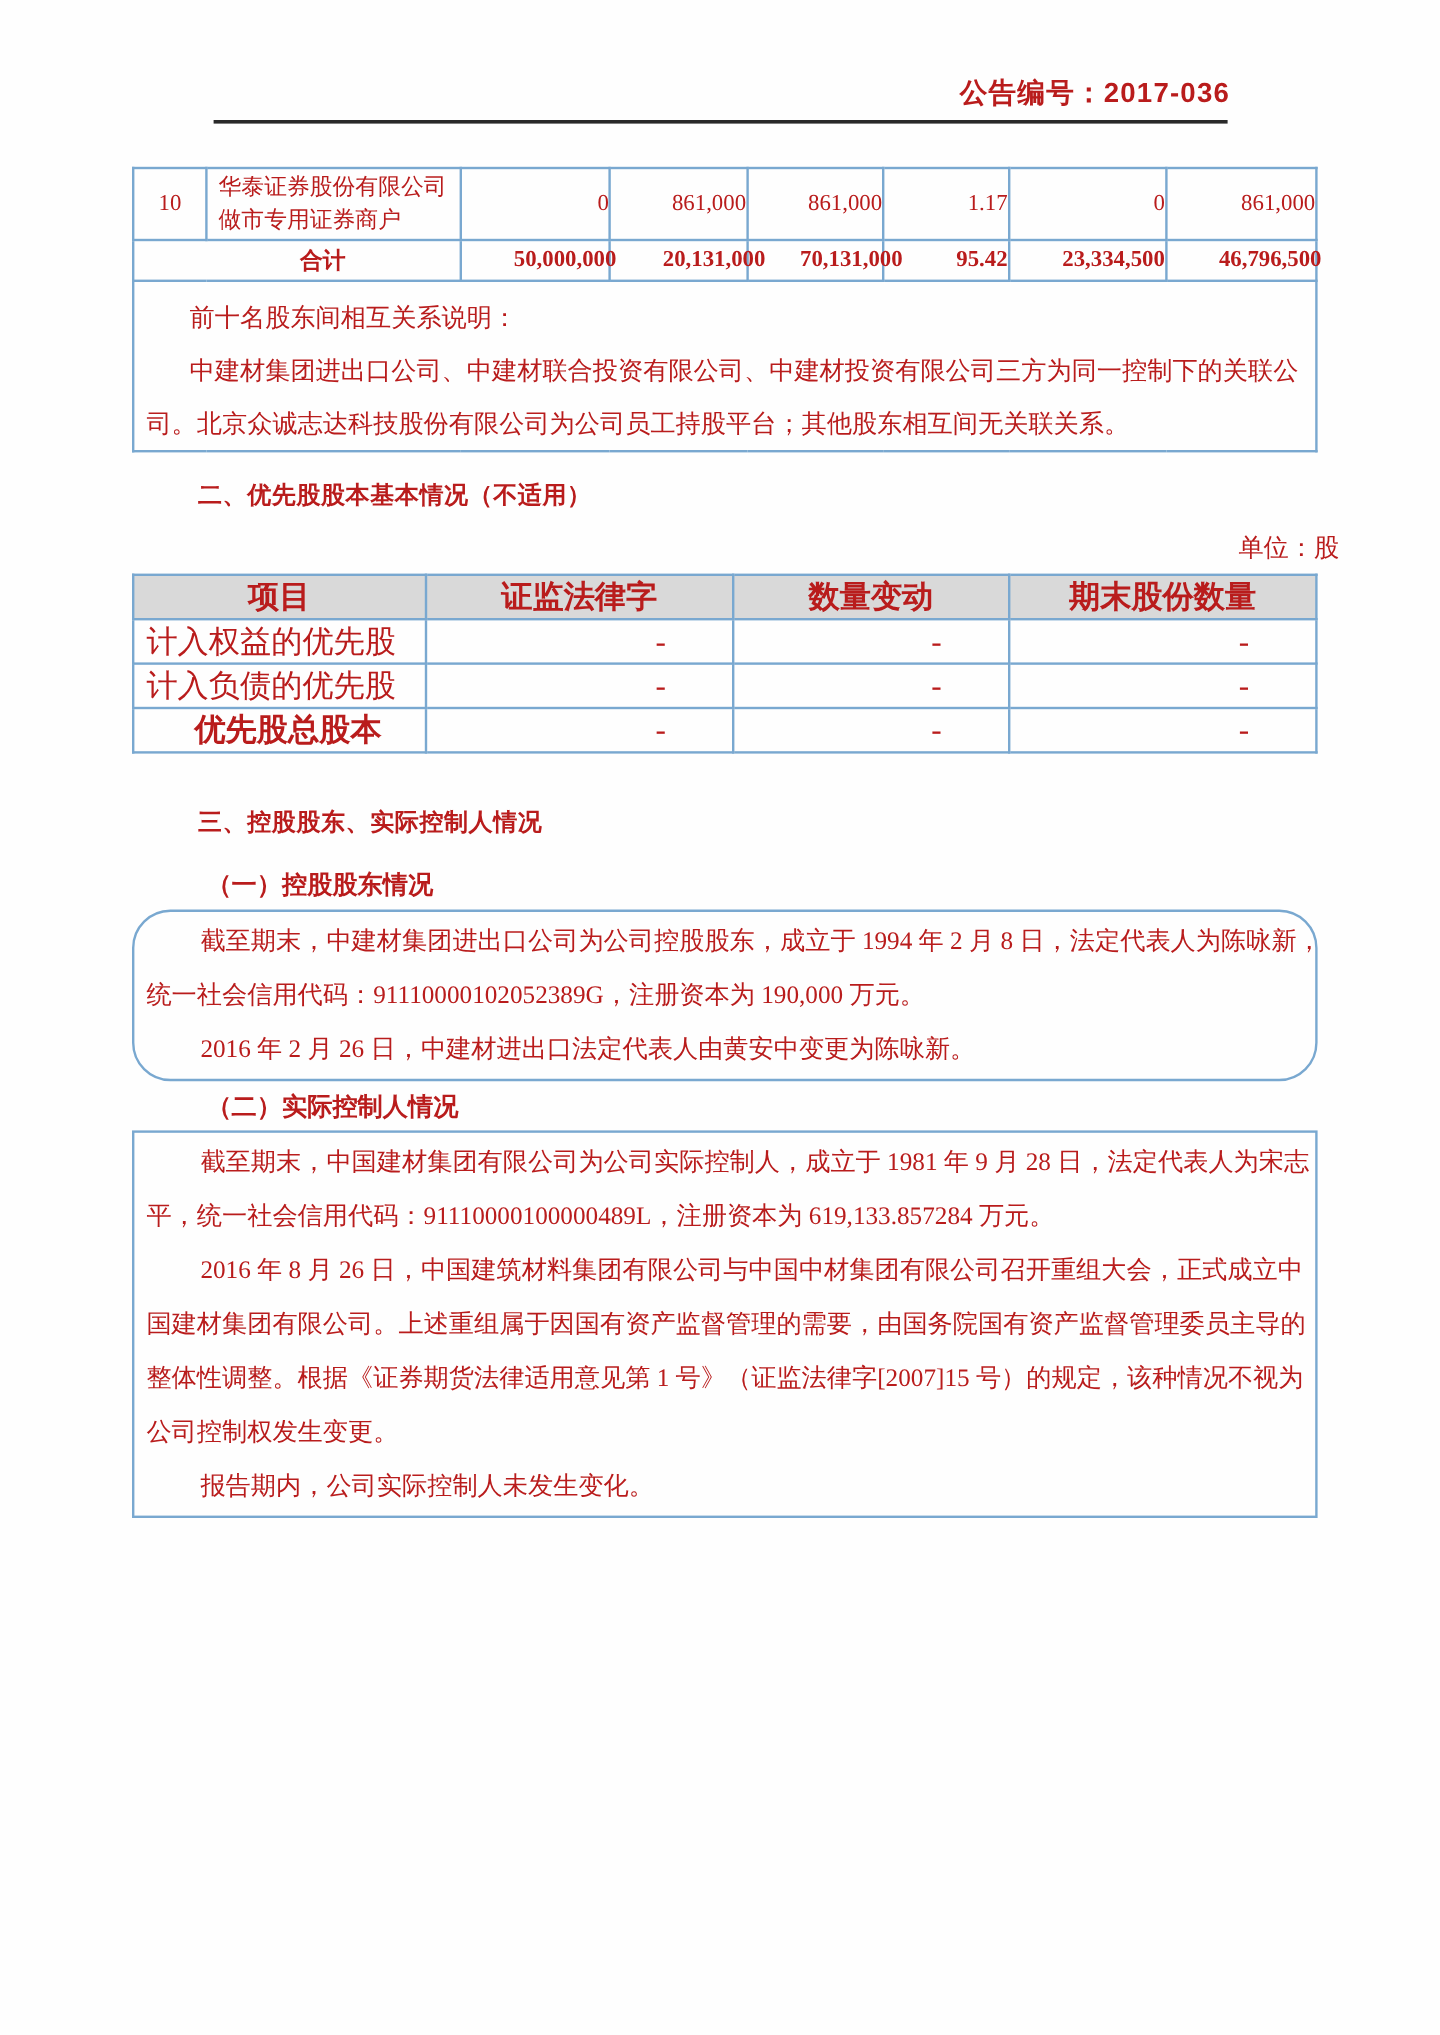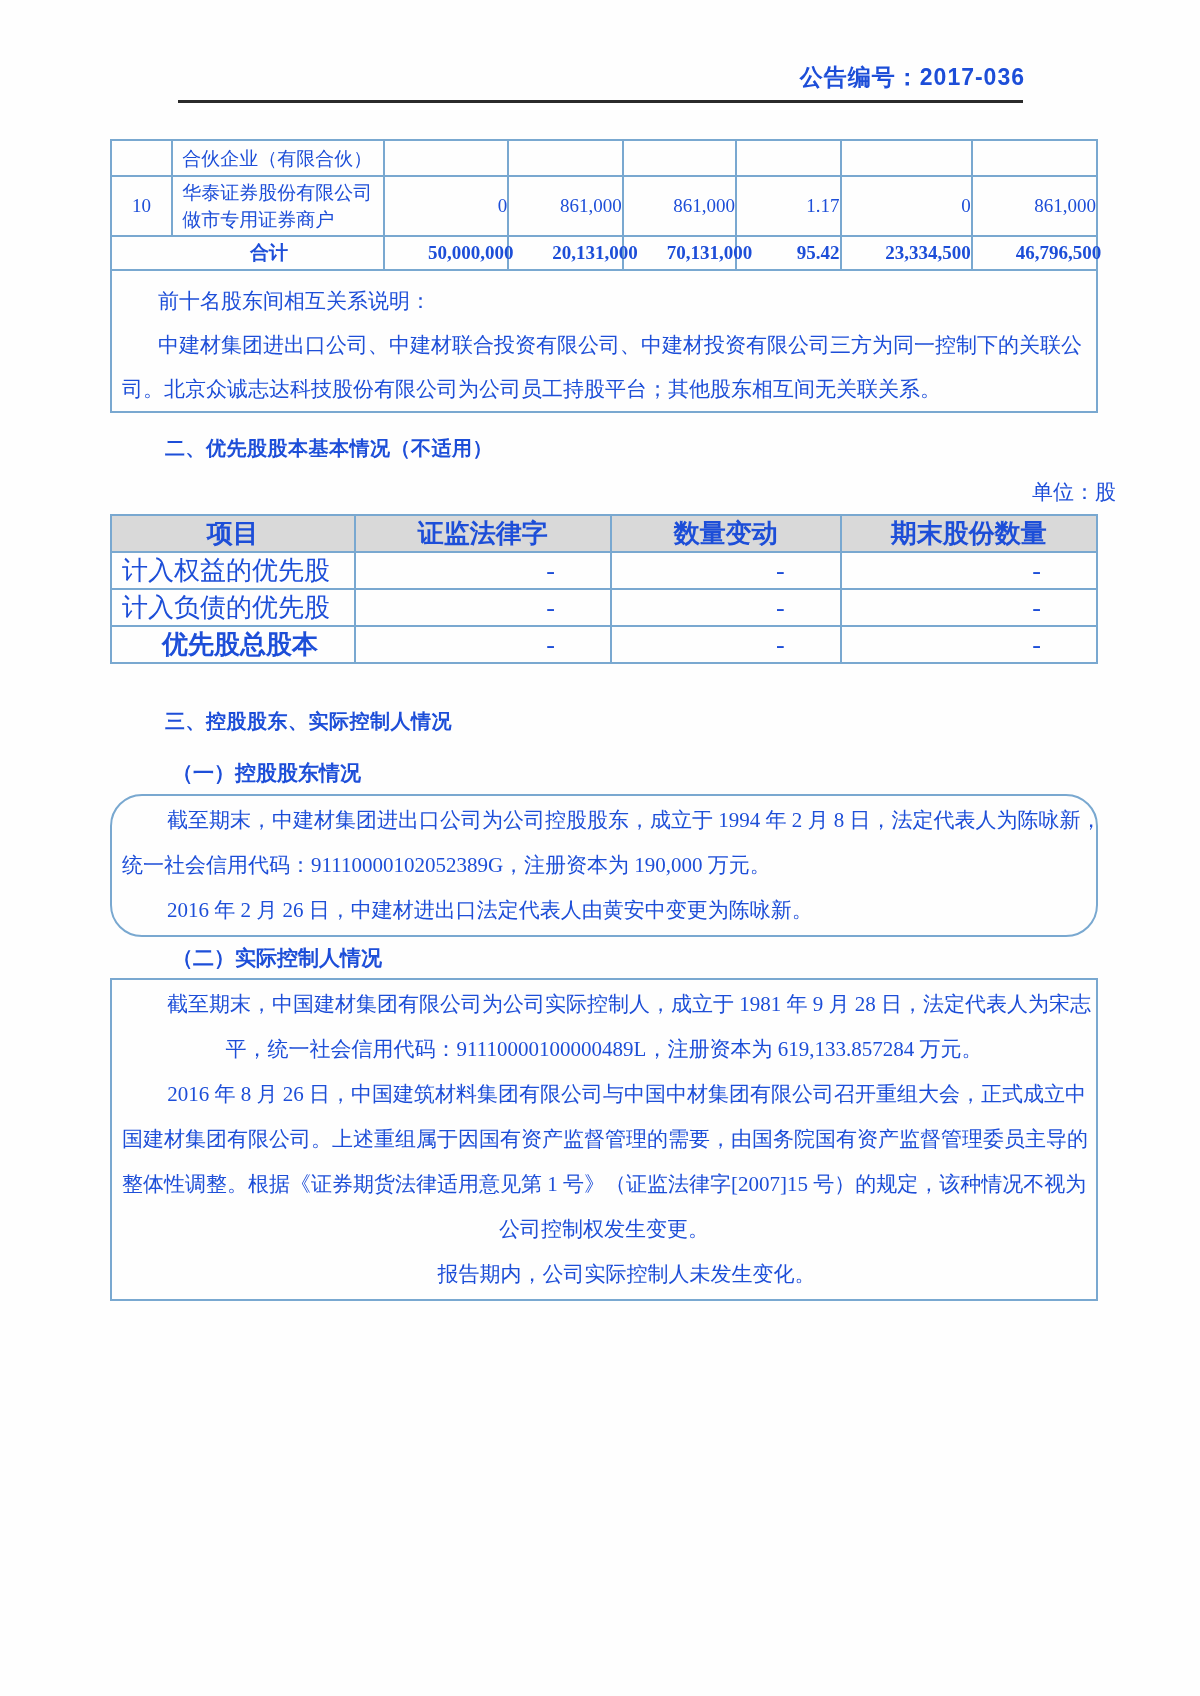--- a/index.html
+++ b/index.html
@@ -1,18 +1,18 @@
 <!DOCTYPE html>
 <html><head>
 <meta charset="utf-8">
 <style>
   html,body { margin:0; padding:0; background:#ffffff; }
   .page {
     position:relative; width:1200px; height:1696px; background:#fefefe;
-    font-family:"Liberation Serif","DejaVu Serif",serif; color:#1d4ed8; overflow:hidden;
+    font-family:"Liberation Serif","DejaVu Serif",serif; color:#b91c1c; overflow:hidden;
   }
   
   .doc-header {
     padding-top:62px; text-align:right; padding-right:175px;
     font-family:"Liberation Sans","DejaVu Sans",sans-serif;
     font-weight:bold; font-size:23px; letter-spacing:1px;
   }
   .header-rule { margin:7px 0 0 178px; width:845px; height:0; border-top:3px solid #2a2a2a; }
 
   
@@ -56,21 +56,21 @@
     margin:24px 0 0 172px; font-family:"Liberation Sans","DejaVu Sans",sans-serif;
     font-weight:bold; font-size:21px;
   }
   .sub2 { margin-top:7px; }
 
   .box {
     box-sizing:border-box; margin-left:110px; width:988px;
     border:2px solid #79a8d0; padding:2px 10px; font-size:21px;
   }
   .box1 { margin-top:7px;border-radius:32px; }
-  .box2 { margin-top:6px;text-align:center; }
+  .box2 { margin-top:6px; }
   .box .line { line-height:45px; white-space:nowrap; }
   .box .ind { text-indent:45px; }
 </style>
 </head>
 <body>
 
 <div class="page">
 
   <div class="doc-header">公告编号：2017-036</div>
   <div class="header-rule"></div>
@@ -80,30 +80,20 @@
       <col style="width:6.2%">
         <col style="width:21.5%">
         <col style="width:12.6%">
         <col style="width:11.6%">
       <col style="width:11.5%">
         <col style="width:10.6%">
         <col style="width:13.3%">
         <col style="width:12.7%">
     </colgroup>
     <tbody>
-        <tr class="rowA">
-      <td class="c"></td>
-      <td class="name">合伙企业（有限合伙）</td>
-      <td class="num"></td>
-      <td class="num"></td>
-      <td class="num"></td>
-      <td class="num"></td>
-      <td class="num"></td>
-      <td class="num"></td>
-    </tr>
     <tr class="rowB">
       <td class="c">10</td>
       <td class="name">
         <div>华泰证券股份有限公司</div>
         <div>做市专用证券商户</div>
       </td>
       <td class="num">0</td>
       <td class="num">861,000</td>
       <td class="num">861,000</td>
       <td class="num">1.17</td>

